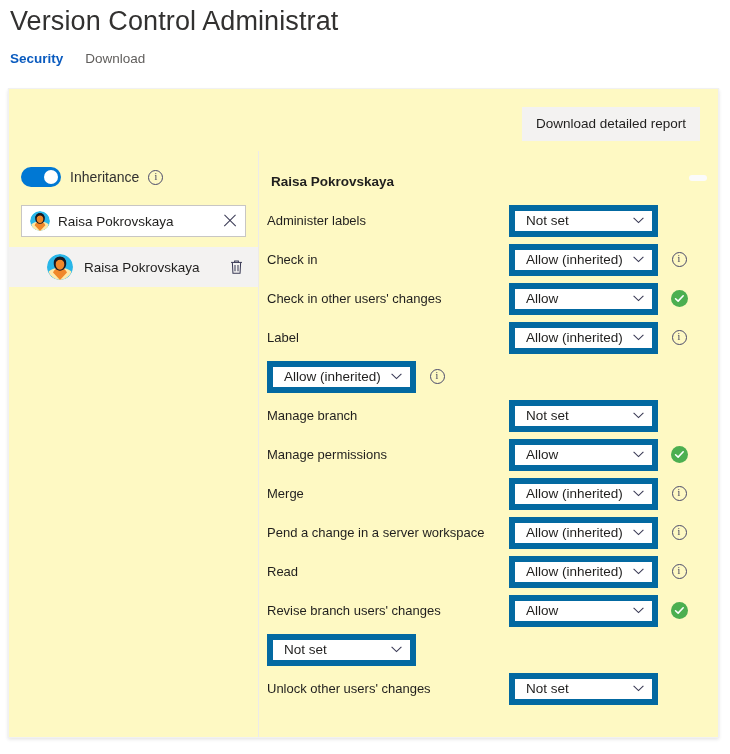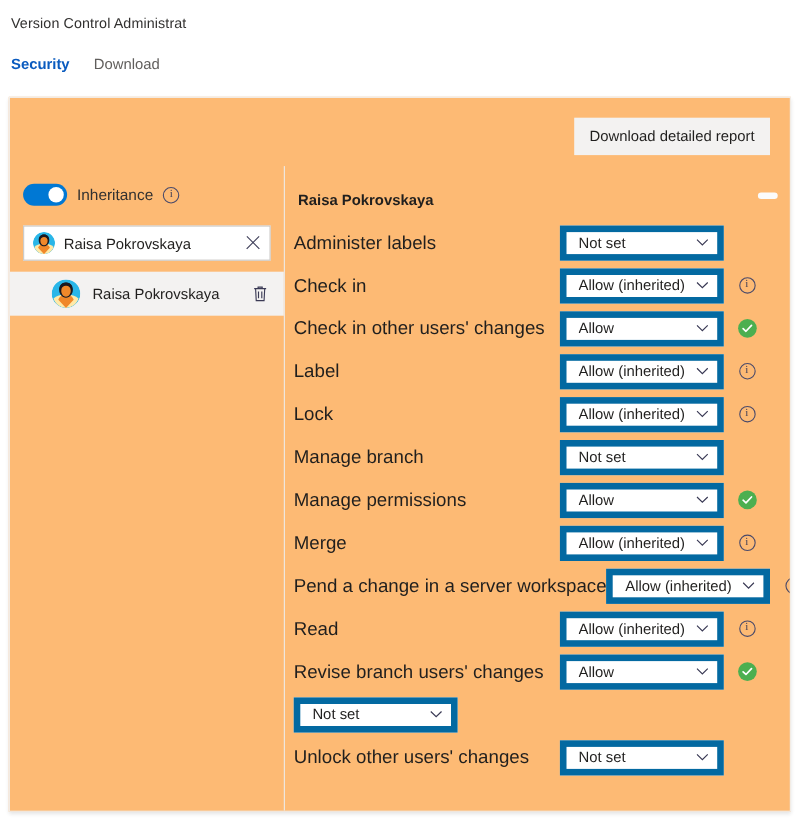--- a/index.html
+++ b/index.html
@@ -17,21 +17,21 @@
   }
 
   
   .page-header {
     position: absolute;
     left: 10px;
     top: 8px;
     width: 710px;
   }
   .page-title {
-    font-size: 13px;
+    font-size: 27px;
     font-weight: 400;
     color: #323130;
     letter-spacing: .1px;
     line-height: 26px;
     white-space: nowrap;
   }
   .tab-strip {
     position: absolute;
     left: 10px;
     top: 48px;
@@ -51,21 +51,21 @@
     font-weight: 700;
   }
 
   
   .card {
     position: absolute;
     left: 8px;
     top: 88px;
     width: 711px;
     height: 650px;
-    background: #fdba74;
+    background: #fef9c3;
     border: 1px solid #f1f1f1;
     box-shadow: 0 1.6px 3.6px rgba(0,0,0,.11), 0 .3px .9px rgba(0,0,0,.09);
     box-sizing: border-box;
     overflow: hidden;
   }
 
   
   .report-bar {
     position: absolute;
     right: 18px;
@@ -237,21 +237,21 @@
   .perm-list { margin-top: 10px; }
   .perm-row {
     height: 39px;
     display: flex;
     align-items: center;
     padding-left: 8px;
     box-sizing: border-box;
   }
   .perm-label {
     flex: 0 0 242px;
-    font-size: 17px;
+    font-size: 13px;
     color: #201f1e;
     line-height: 18px;
     white-space: nowrap;
   }
   .dropdown {
     flex: 0 0 149px;
     height: 32px;
     border: 6px solid #0369a1;
     background: #fff;
     display: flex;
@@ -417,21 +417,20 @@
               <span class="dropdown-value">Allow (inherited)</span>
               <svg class="chev" viewBox="0 0 11 7">
                 <path d="M0.6 0.8 L5.5 5.6 L10.4 0.8" fill="none" stroke="#3a3a55" stroke-width="1.1"></path>
               </svg>
             </div>
             <div class="status-slot">
               <span class="info-circle"></span>
             </div>
           </div>
           <div class="perm-row">
-            <div class="perm-label">Lock</div>
             <div class="dropdown">
               <span class="dropdown-value">Allow (inherited)</span>
               <svg class="chev" viewBox="0 0 11 7">
                 <path d="M0.6 0.8 L5.5 5.6 L10.4 0.8" fill="none" stroke="#3a3a55" stroke-width="1.1"></path>
               </svg>
             </div>
             <div class="status-slot">
               <span class="info-circle"></span>
             </div>
           </div>

